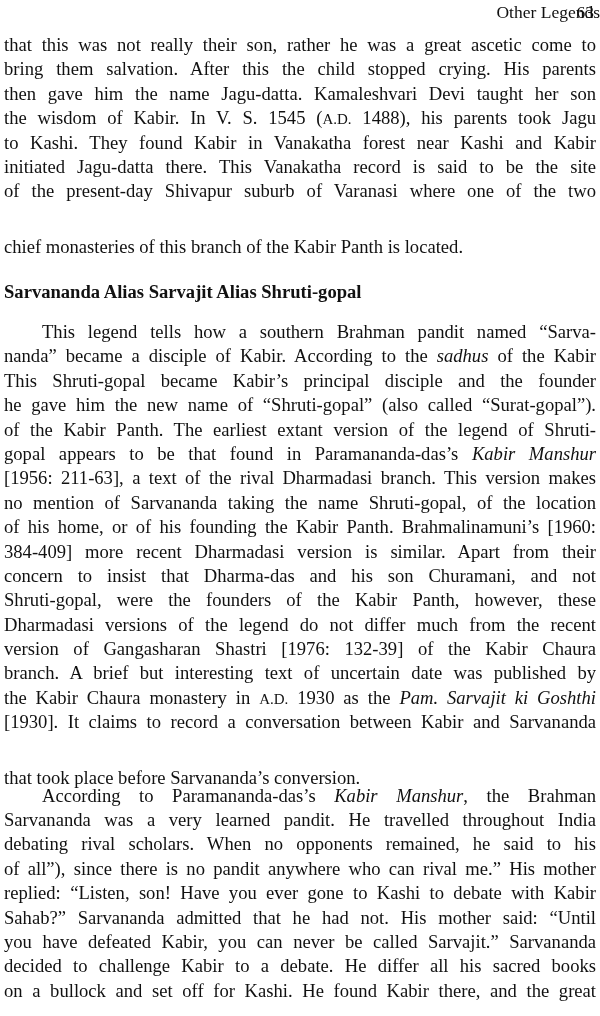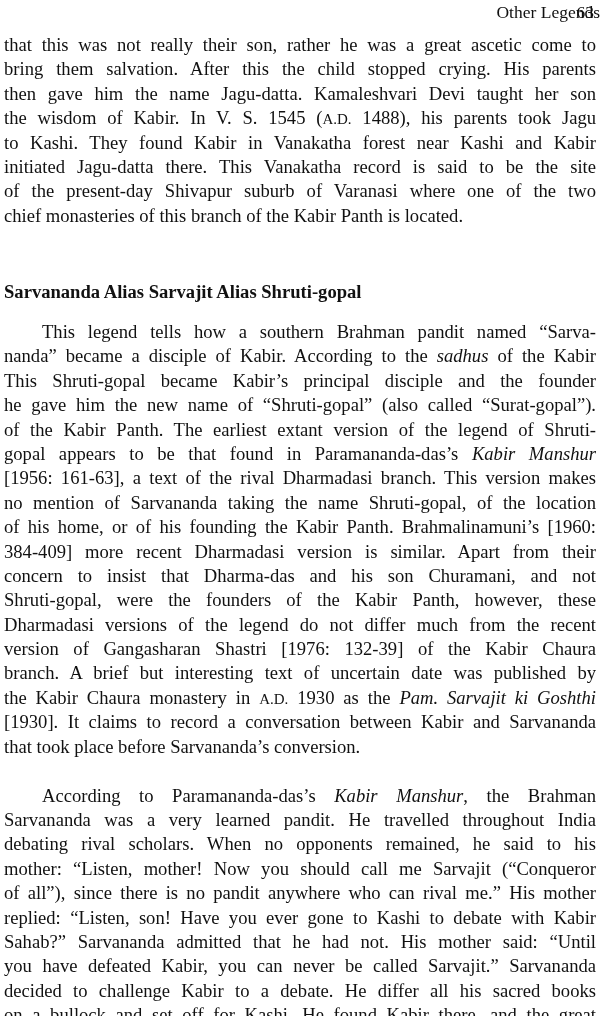--- a/index.html
+++ b/index.html
@@ -12,21 +12,21 @@
       position: absolute; top: 2px; left: 0; width: 600px; height: 24px;
       font-size: 17.5px;
     }
     .running-head .title { position: absolute; left: 0; width: 600px; text-align: right; top: 0; }
     .running-head .pageno { position: absolute; right: 6px; top: 0; margin-left: 32px; }
     .block { position: absolute; left: 4px; width: 592px; }
     .line {
       height: 24.4px; line-height: 24.4px; font-size: 18.6px;
       white-space: nowrap; text-align: justify; text-align-last: justify; font-family: Liberation Serif, serif;
     }
-    .line.last { text-align-last: left; }
+    .line.last { text-align-last: left; margin-top: 31px; }
     .line.indent { padding-left: 38px; }
     .heading {
       position: absolute; left: 4px; top: 279px;
       font-weight: bold; font-size: 18.6px; line-height: 26px;
     }
     .sc { font-variant: small-caps; font-size: 15px; }
     i { font-style: italic; }
   </style>
 </head>
 <body>
@@ -49,38 +49,37 @@
 
 <div class="heading">Sarvananda Alias Sarvajit Alias Shruti-gopal</div>
 
 <div class="block" style="top:320px;" id="p1">
     <div class="line indent">This legend tells how a southern Brahman pandit named “Sarva-</div>
     <div class="line">nanda” became a disciple of Kabir.  According to the <i>sadhus</i> of the Kabir</div>
     <div class="line">This Shruti-gopal became Kabir’s principal disciple and the founder</div>
     <div class="line">he gave him the new name of “Shruti-gopal” (also called “Surat-gopal”).</div>
     <div class="line">of the Kabir Panth.  The earliest extant version of the legend of Shruti-</div>
     <div class="line">gopal appears to be that found in Paramananda-das’s <i>Kabir Manshur</i></div>
-    <div class="line">[1956: 161-63], a text of the rival Dharmadasi branch.  This version makes</div>
+    <div class="line">[1956: 211-63], a text of the rival Dharmadasi branch.  This version makes</div>
     <div class="line">no mention of Sarvananda taking the name Shruti-gopal, of the location</div>
     <div class="line">of his home, or of his founding the Kabir Panth.  Brahmalinamuni’s [1960:</div>
     <div class="line">384-409] more recent Dharmadasi version is similar.  Apart from their</div>
     <div class="line">concern to insist that Dharma-das and his son Churamani, and not</div>
     <div class="line">Shruti-gopal, were the founders of the Kabir Panth, however, these</div>
     <div class="line">Dharmadasi versions of the legend do not differ much from the recent</div>
     <div class="line">version of Gangasharan Shastri [1976: 132-39] of the Kabir Chaura</div>
     <div class="line">branch.  A brief but interesting text of uncertain date was published by</div>
     <div class="line">the Kabir Chaura monastery in <span class="sc">A.D.</span> 1930 as the <i>Pam. Sarvajit ki Goshthi</i></div>
     <div class="line">[1930].  It claims to record a conversation between Kabir and Sarvananda</div>
     <div class="line last">that took place before Sarvananda’s conversion.</div>
   </div>
 
 <div class="block" style="top:783.6px;" id="p2">
     <div class="line indent">According to Paramananda-das’s <i>Kabir Manshur</i>, the Brahman</div>
     <div class="line">Sarvananda was a very learned pandit.  He travelled throughout India</div>
     <div class="line">debating rival scholars.  When no opponents remained, he said to his</div>
-    <div class="line">mother: “Listen, mother!  Now you should call me Sarvajit (“Conqueror</div>
     <div class="line">of all”), since there is no pandit anywhere who can rival me.”  His mother</div>
     <div class="line">replied: “Listen, son!  Have you ever gone to Kashi to debate with Kabir</div>
     <div class="line">Sahab?”  Sarvananda admitted that he had not.  His mother said: “Until</div>
     <div class="line">you have defeated Kabir, you can never be called Sarvajit.”  Sarvananda</div>
     <div class="line">decided to challenge Kabir to a debate.  He differ all his sacred books</div>
     <div class="line">on a bullock and set off for Kashi.  He found Kabir there, and the great</div>
   </div>
 
 </body></html>

